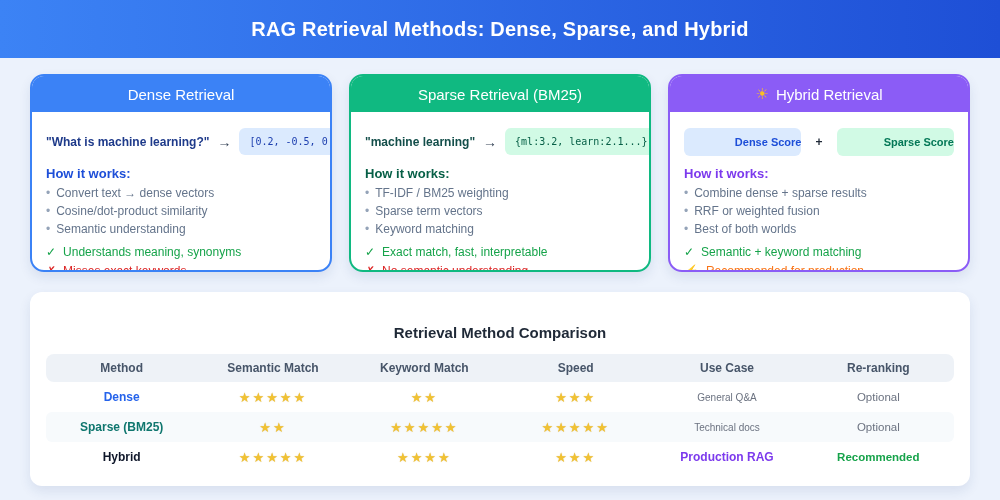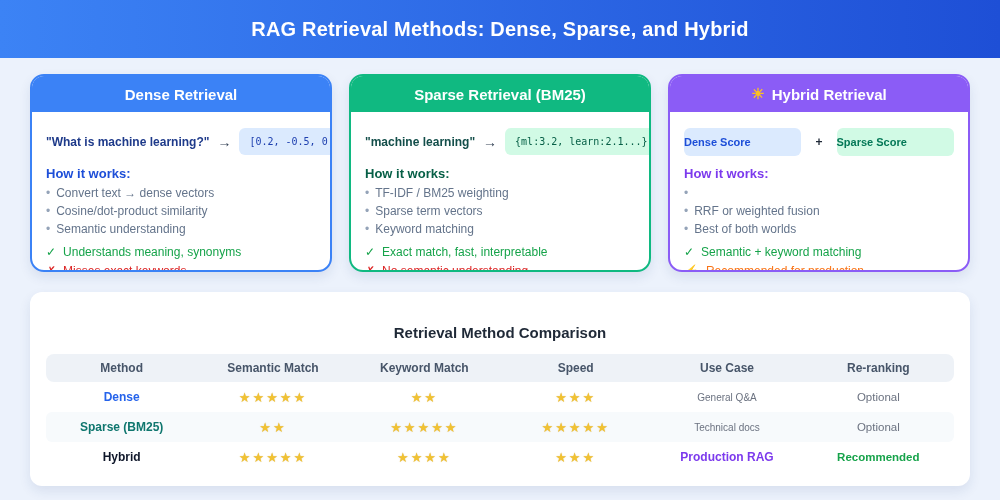--- a/index.html
+++ b/index.html
@@ -15,37 +15,37 @@
   .banner h1 { margin:0; color:#ffffff; font-size:20px; font-weight:700; letter-spacing:.2px; }
 
   
   .cards { display:flex; gap:17px; padding:16px 30px 0; }
   .card { flex:1; background:#ffffff; border-radius:14px; border:2px solid; overflow:hidden;
     height:198px; box-shadow:0 5px 12px rgba(30,60,120,.10); }
   .card.dense  { border-color:#3b82f6; }
   .card.sparse { border-color:#10b981; }
   .card.hybrid { border-color:#8b5cf6; }
   .card-head { height:36px; display:flex; align-items:center; justify-content:center; gap:7px;
-    color:#fff; font-weight:700; font-size:15px; }
+    color:#fff; font-weight:400; font-size:15px; }
   .dense  .card-head { background:#3b82f6; }
   .sparse .card-head { background:#10b981; }
   .hybrid .card-head { background:#8b5cf6; }
   .sun { color:#fbbf24; font-size:15px; }
   .card-body { padding:10px 14px 0; }
 
   .example { display:flex; align-items:center; gap:8px; margin:4px 0 9px; min-height:31px; }
   .query { font-size:12px; font-weight:600; white-space:nowrap; }
   .dense  .query { color:#1e3a8a; }
   .sparse .query { color:#134e4a; }
   .arrow { font-size:14px; color:#334155; font-weight:700; }
   .chip { font-family:"DejaVu Sans Mono", monospace; font-size:10px; padding:8px 10px; border-radius:6px; white-space:nowrap; }
   .dense  .chip { background:#dbeafe; color:#1e40af; }
   .sparse .chip { background:#d1fae5; color:#065f46; }
 
-  .pill { font-size:11px; font-weight:600; padding:8px 0; width:120px; text-align:left; border-radius:6px; }
+  .pill { font-size:11px; font-weight:600; padding:8px 0; width:120px; text-align:right; border-radius:6px; }
   .pill.densepill  { background:#dbeafe; color:#1d4ed8; }
   .pill.sparsepill { background:#d1fae5; color:#047857; }
   .plus { font-size:12px; font-weight:700; color:#1f2937; margin:0 6px; }
 
   .how { font-size:13px; font-weight:700; margin:2px 0 5px; }
   .dense  .how { color:#1d4ed8; }
   .sparse .how { color:#065f46; }
   .hybrid .how { color:#7c3aed; }
 
   .bullets { list-style:none; margin:0; padding:0; }
@@ -169,20 +169,21 @@
       <div class="card-body">
         <div class="example">
           <span class="pill densepill">Dense Score</span>
           <span class="plus">+</span>
           <span class="pill sparsepill">Sparse Score</span>
         </div>
         <div class="how">How it works:</div>
         <ul class="bullets">
           <li>
               <span class="dot">•</span>
+              <span>Combine dense + sparse results</span>
             </li>
           <li>
               <span class="dot">•</span>
               <span>RRF or weighted fusion</span>
             </li>
           <li>
               <span class="dot">•</span>
               <span>Best of both worlds</span>
             </li>
         </ul>

